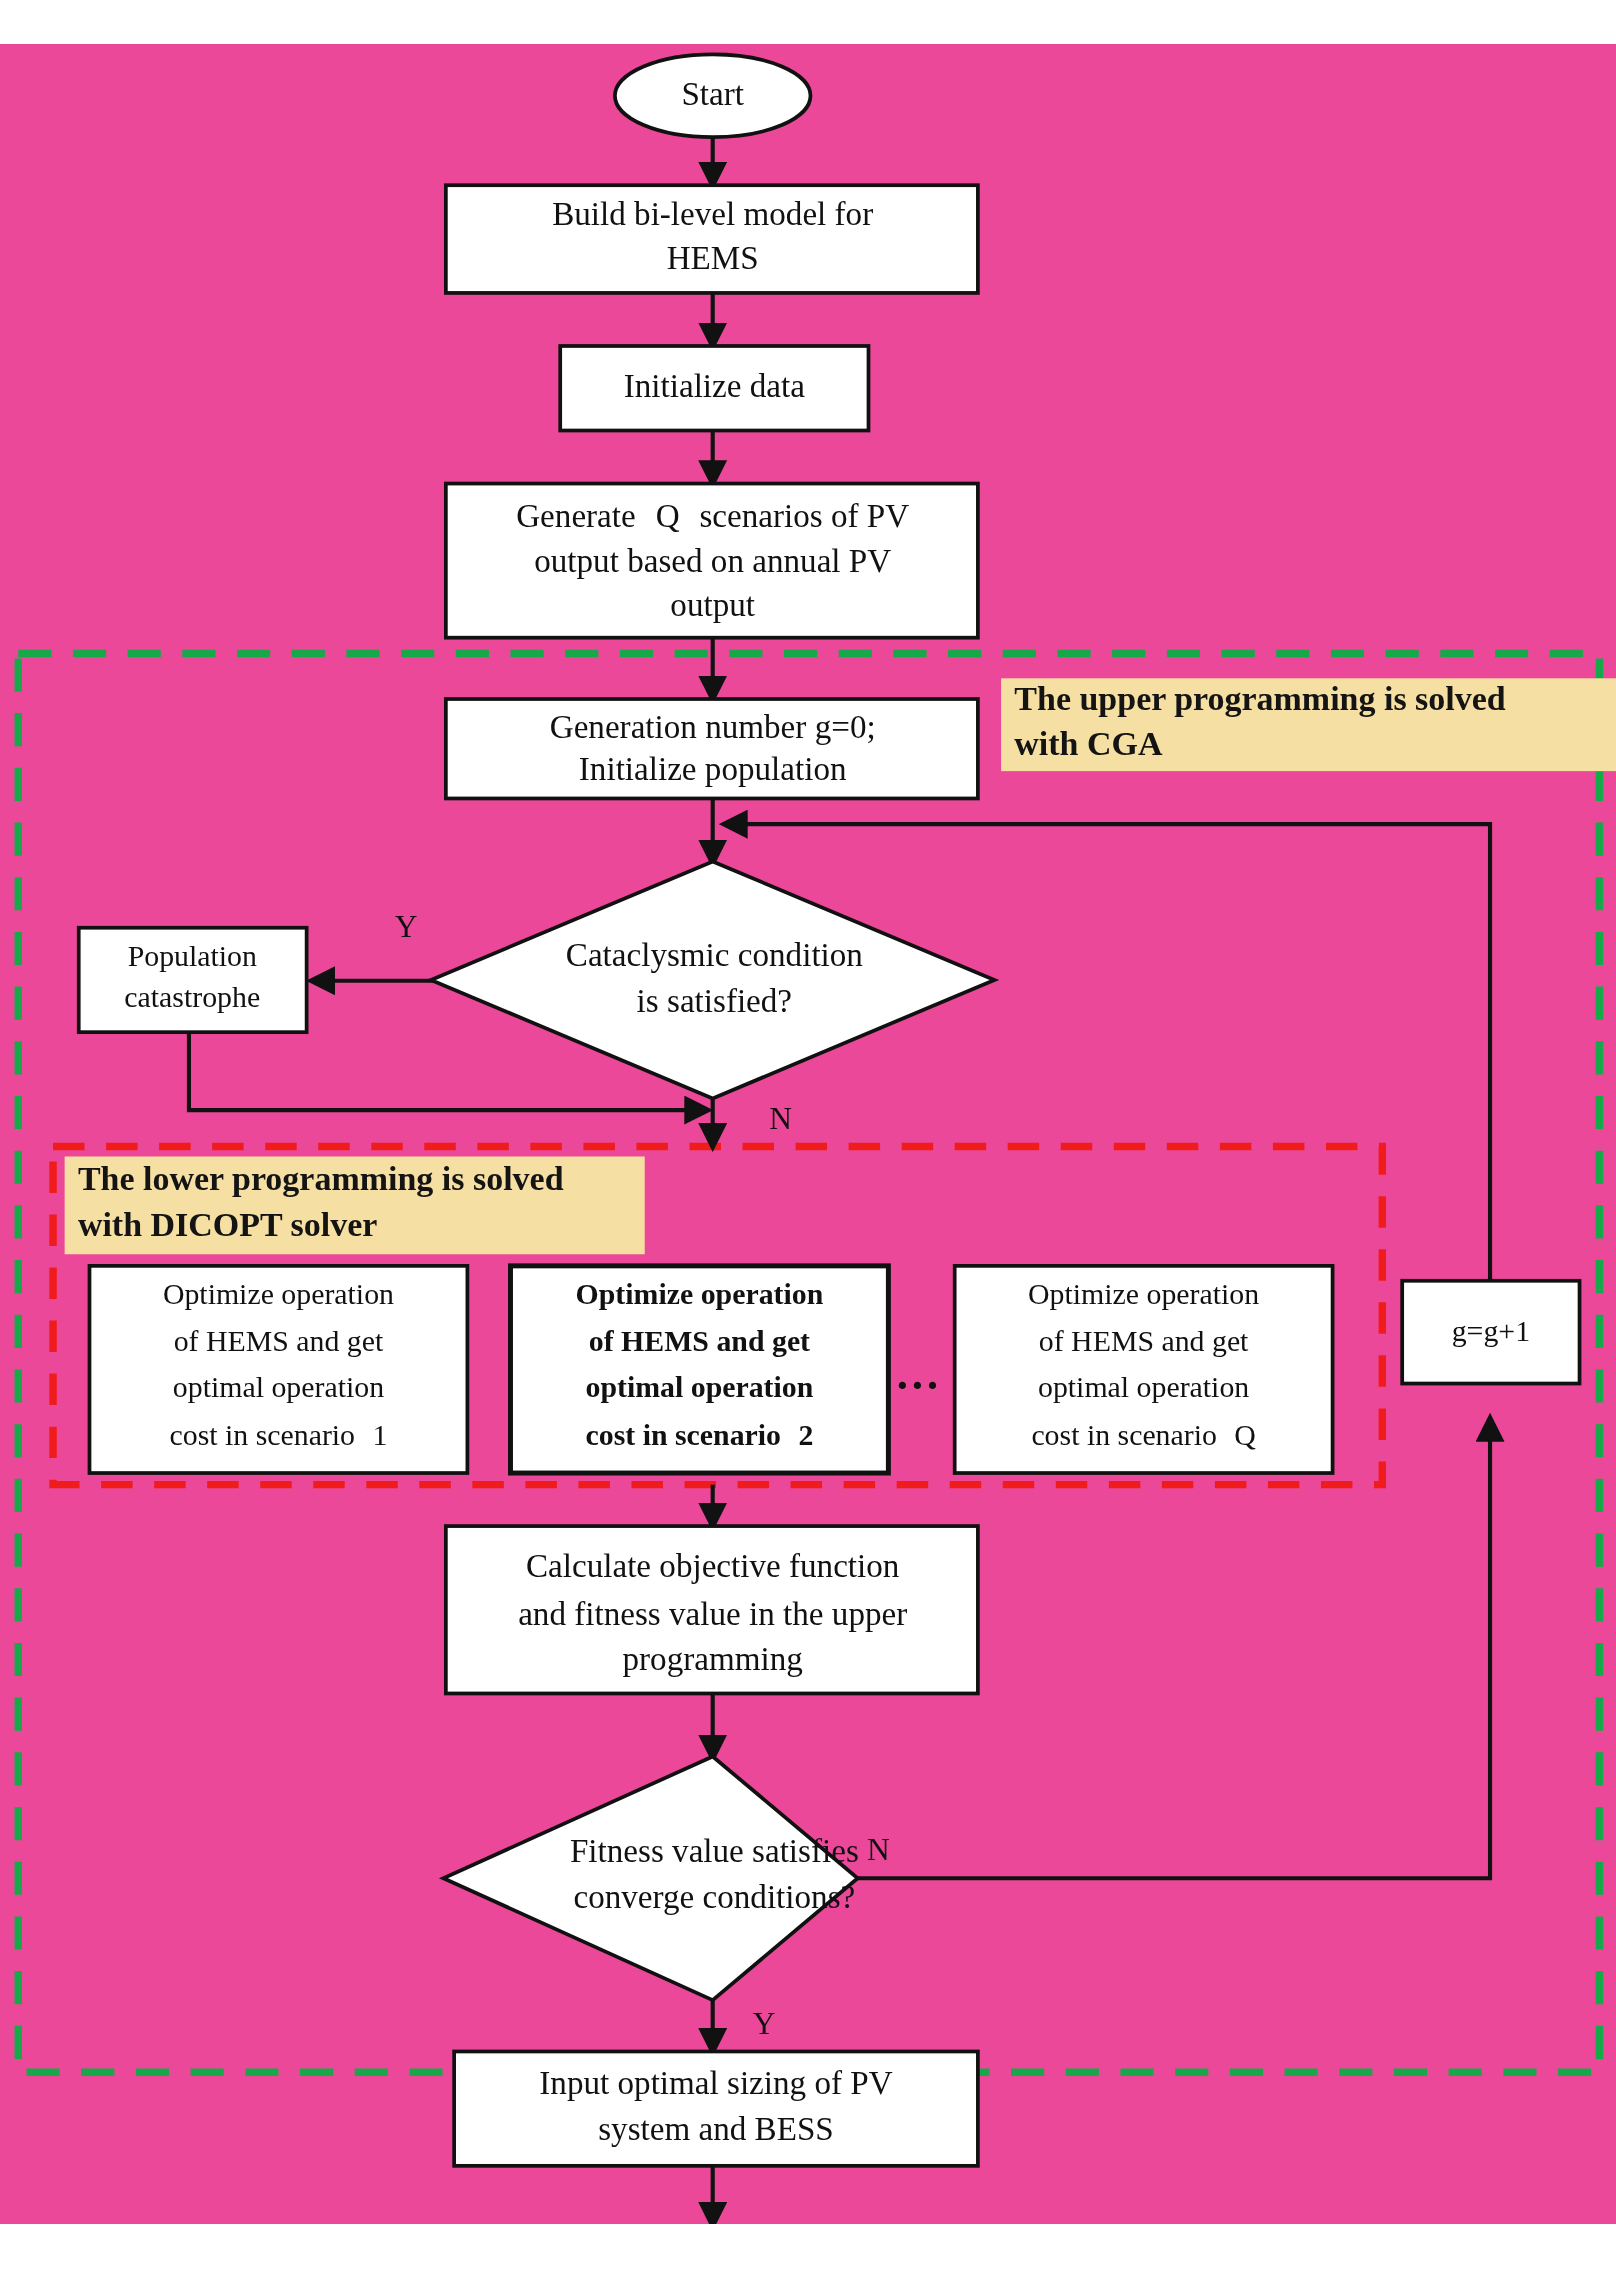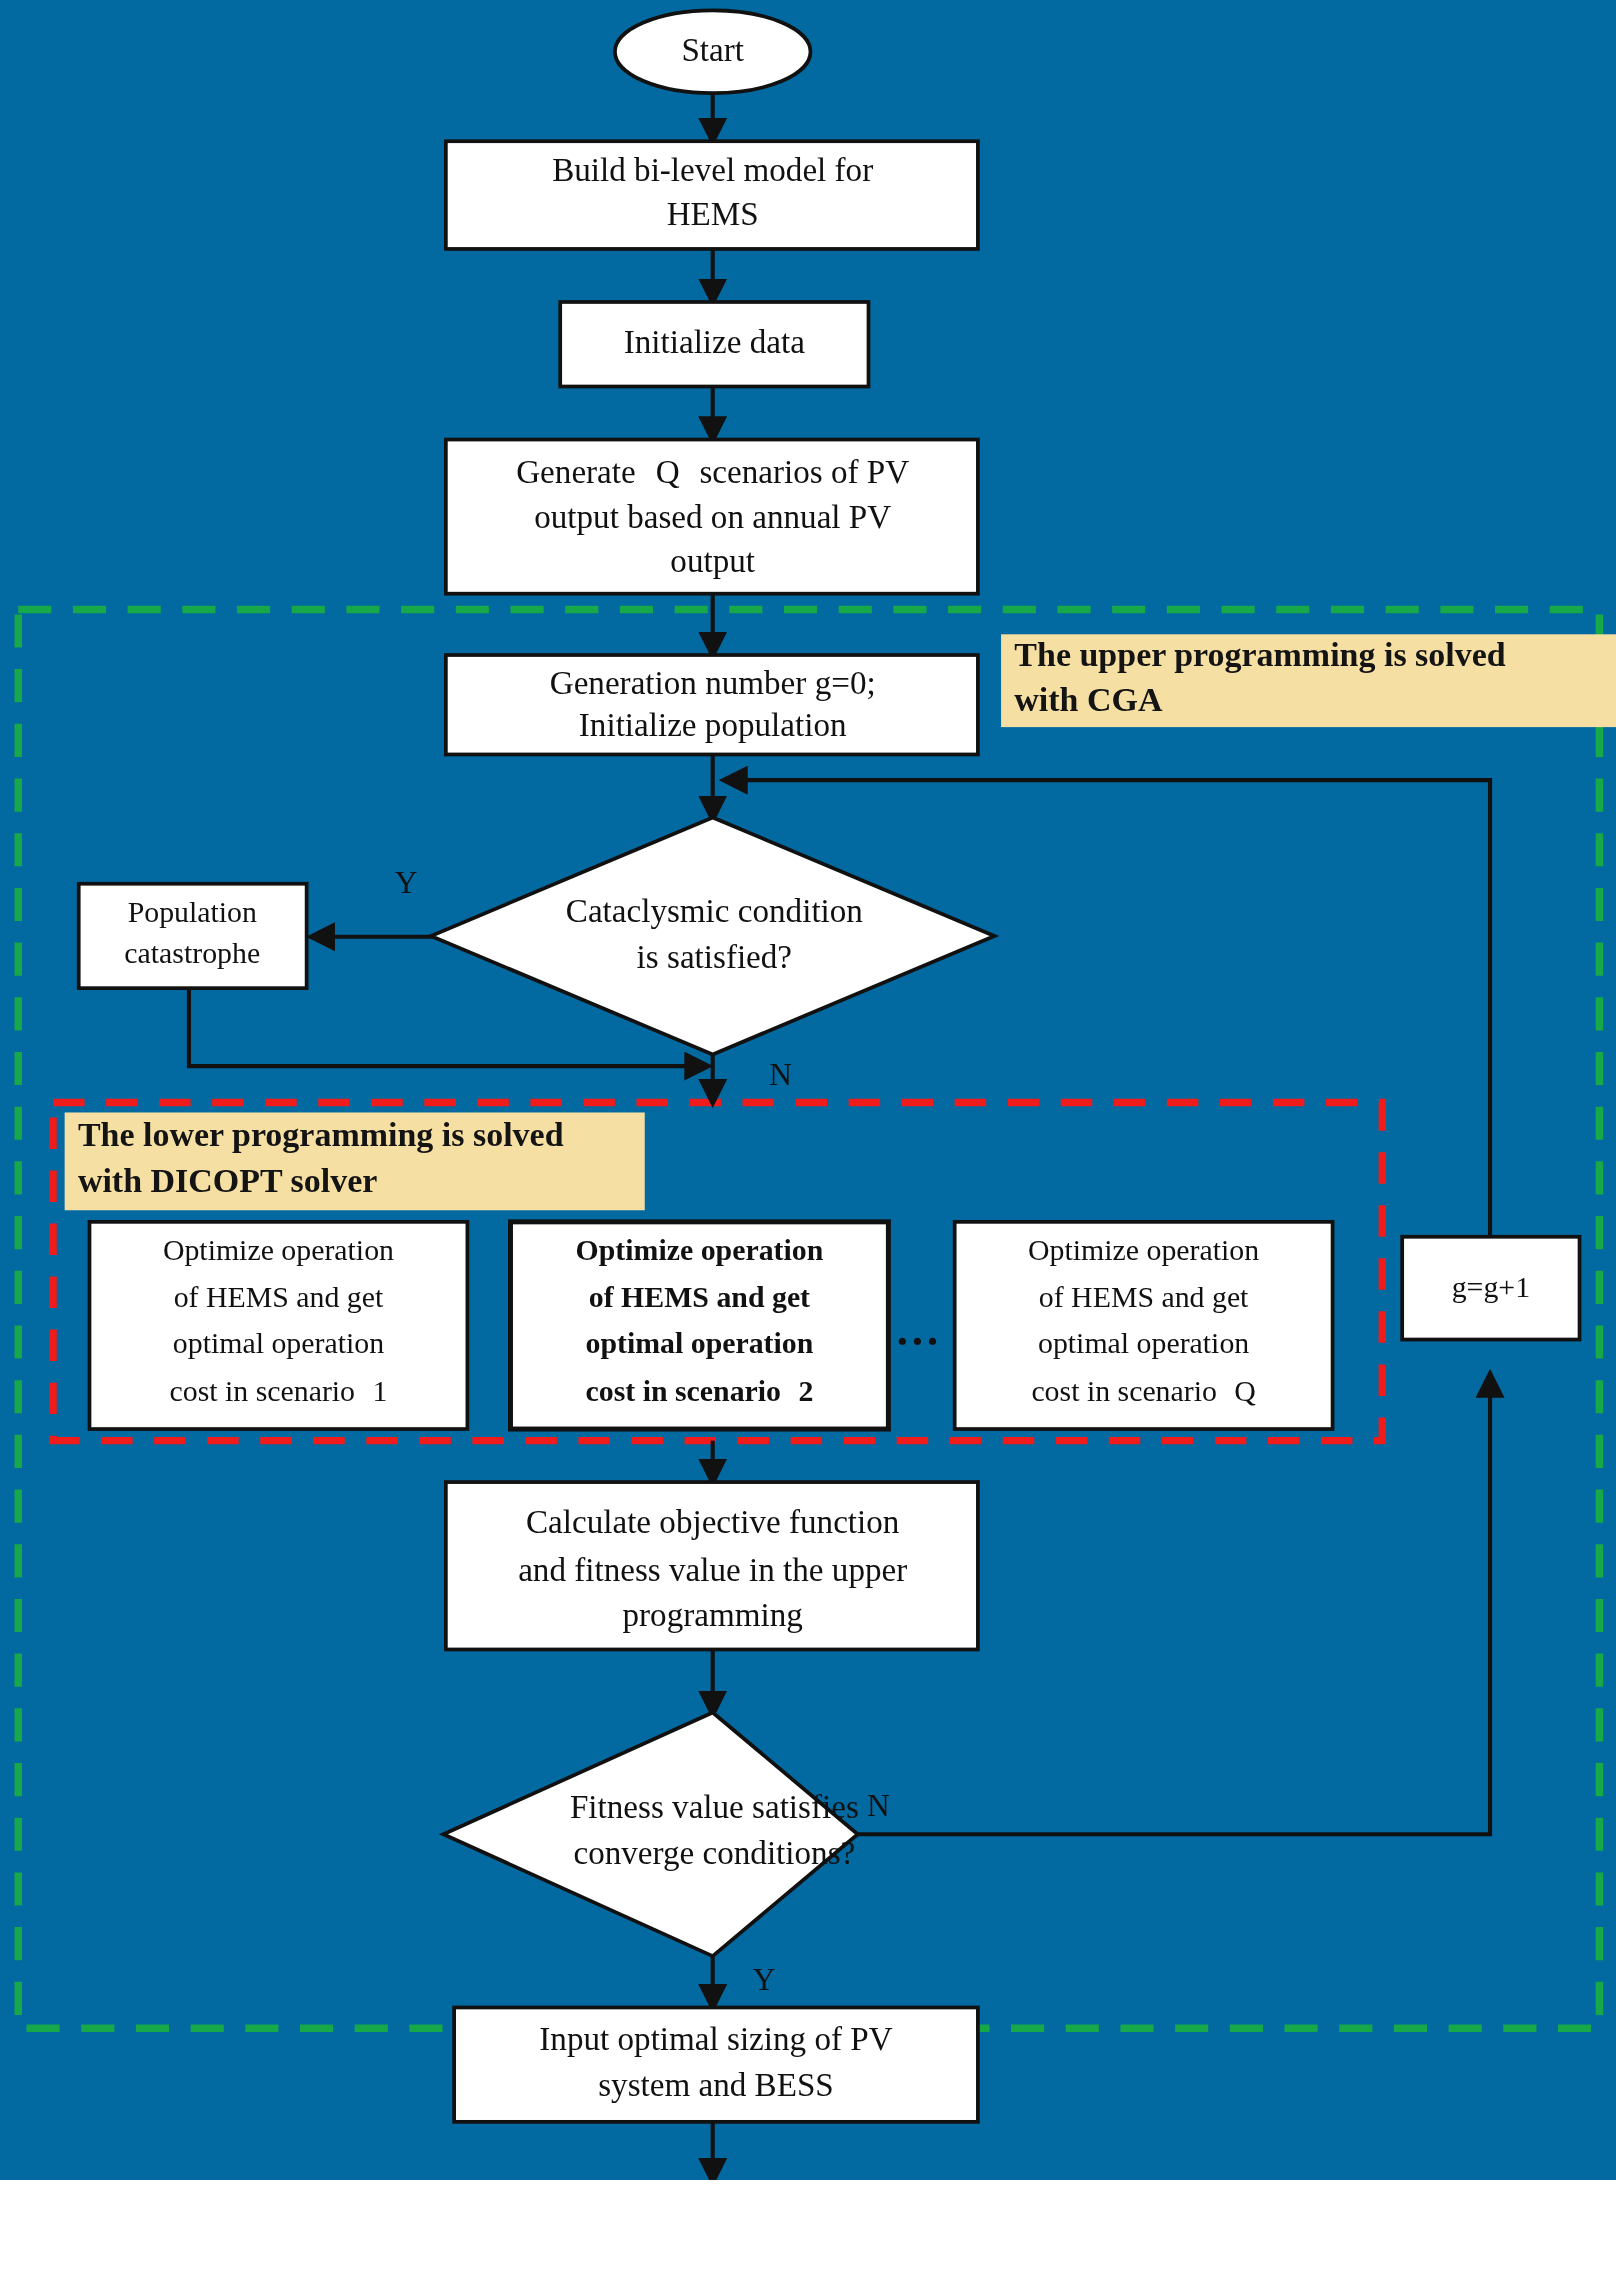--- a/index.html
+++ b/index.html
@@ -4,22 +4,23 @@
 <style>
   html, body {
     margin: 0;
     padding: 0;
     background: #ffffff;
   }
   #canvas-wrap {
     position: relative;
     width: 1616px;
     height: 2180px;
-    background: #0369a1;
-    font-family: "Liberation Serif", "DejaVu Serif", serif;
+    background: #ec4899;
+    font-family: "Liberation Serif", "DejaVu Serif", serif;
+    margin-top: 44px;
   }
   svg.flow {
     position: absolute;
     top: 0; left: 0;
     width: 1616px;
     height: 2273px;
     display: block;
   }
   .node-text {
     font-family: "Liberation Serif", "DejaVu Serif", serif;

